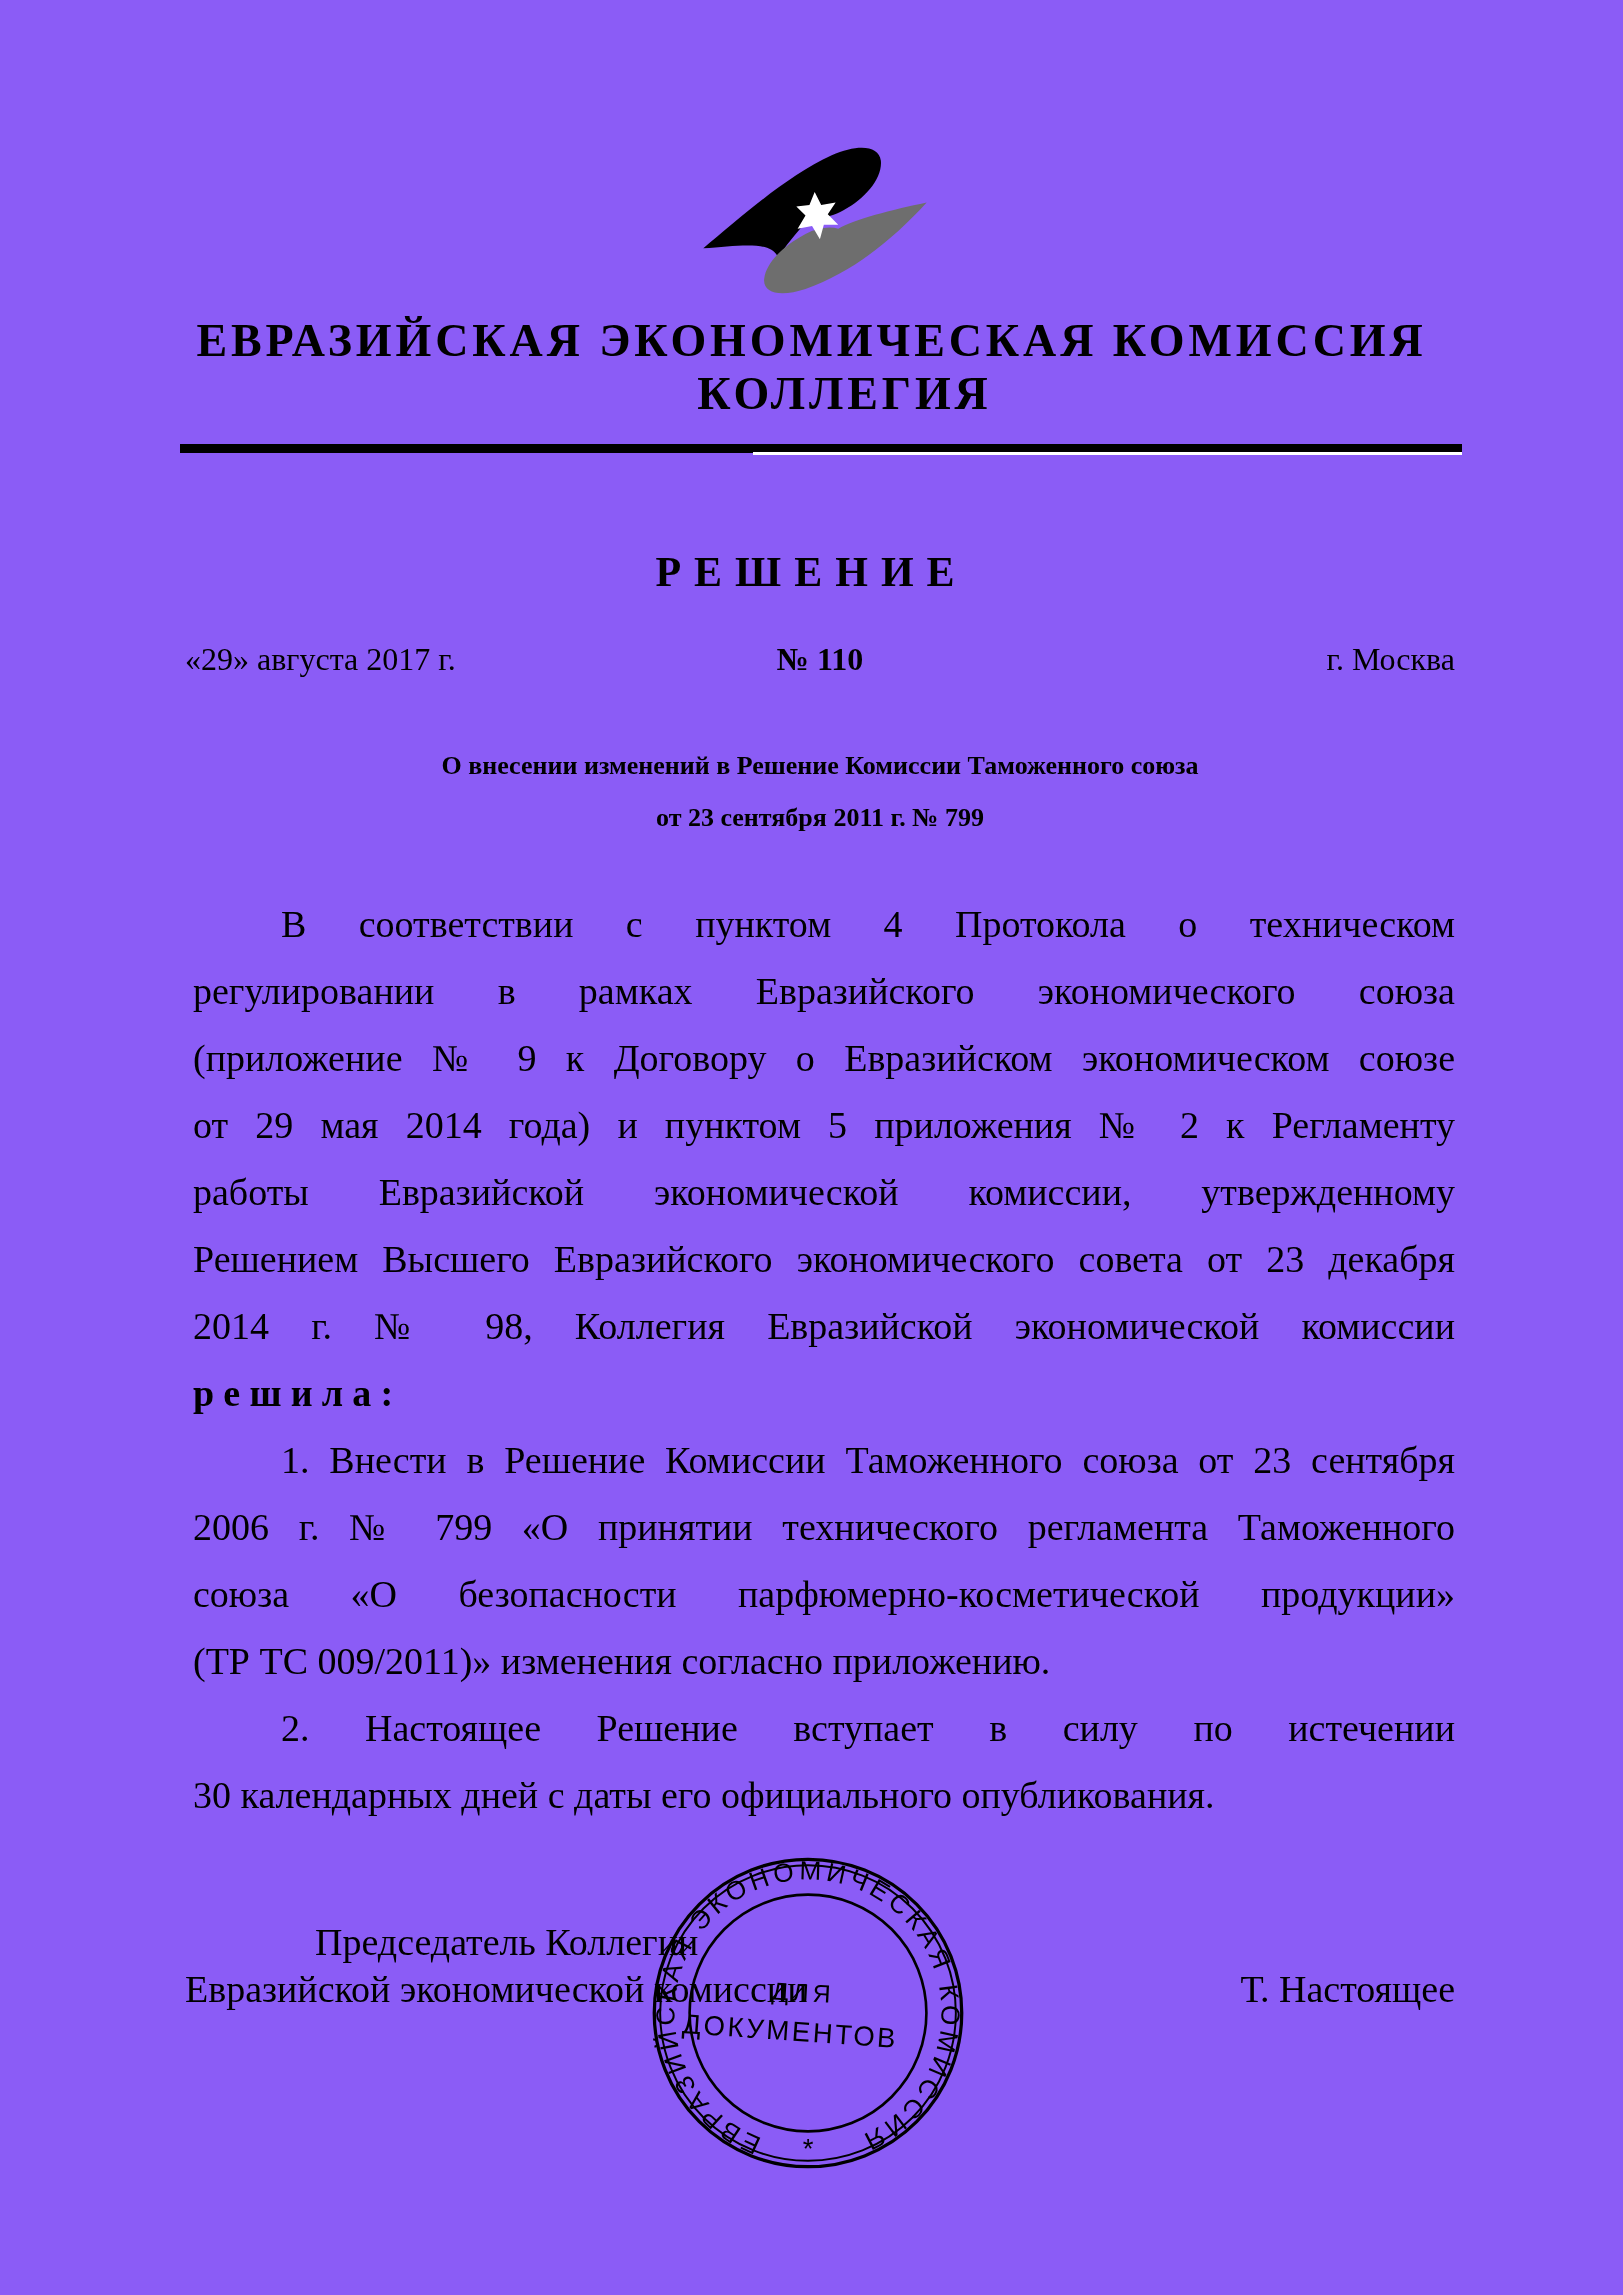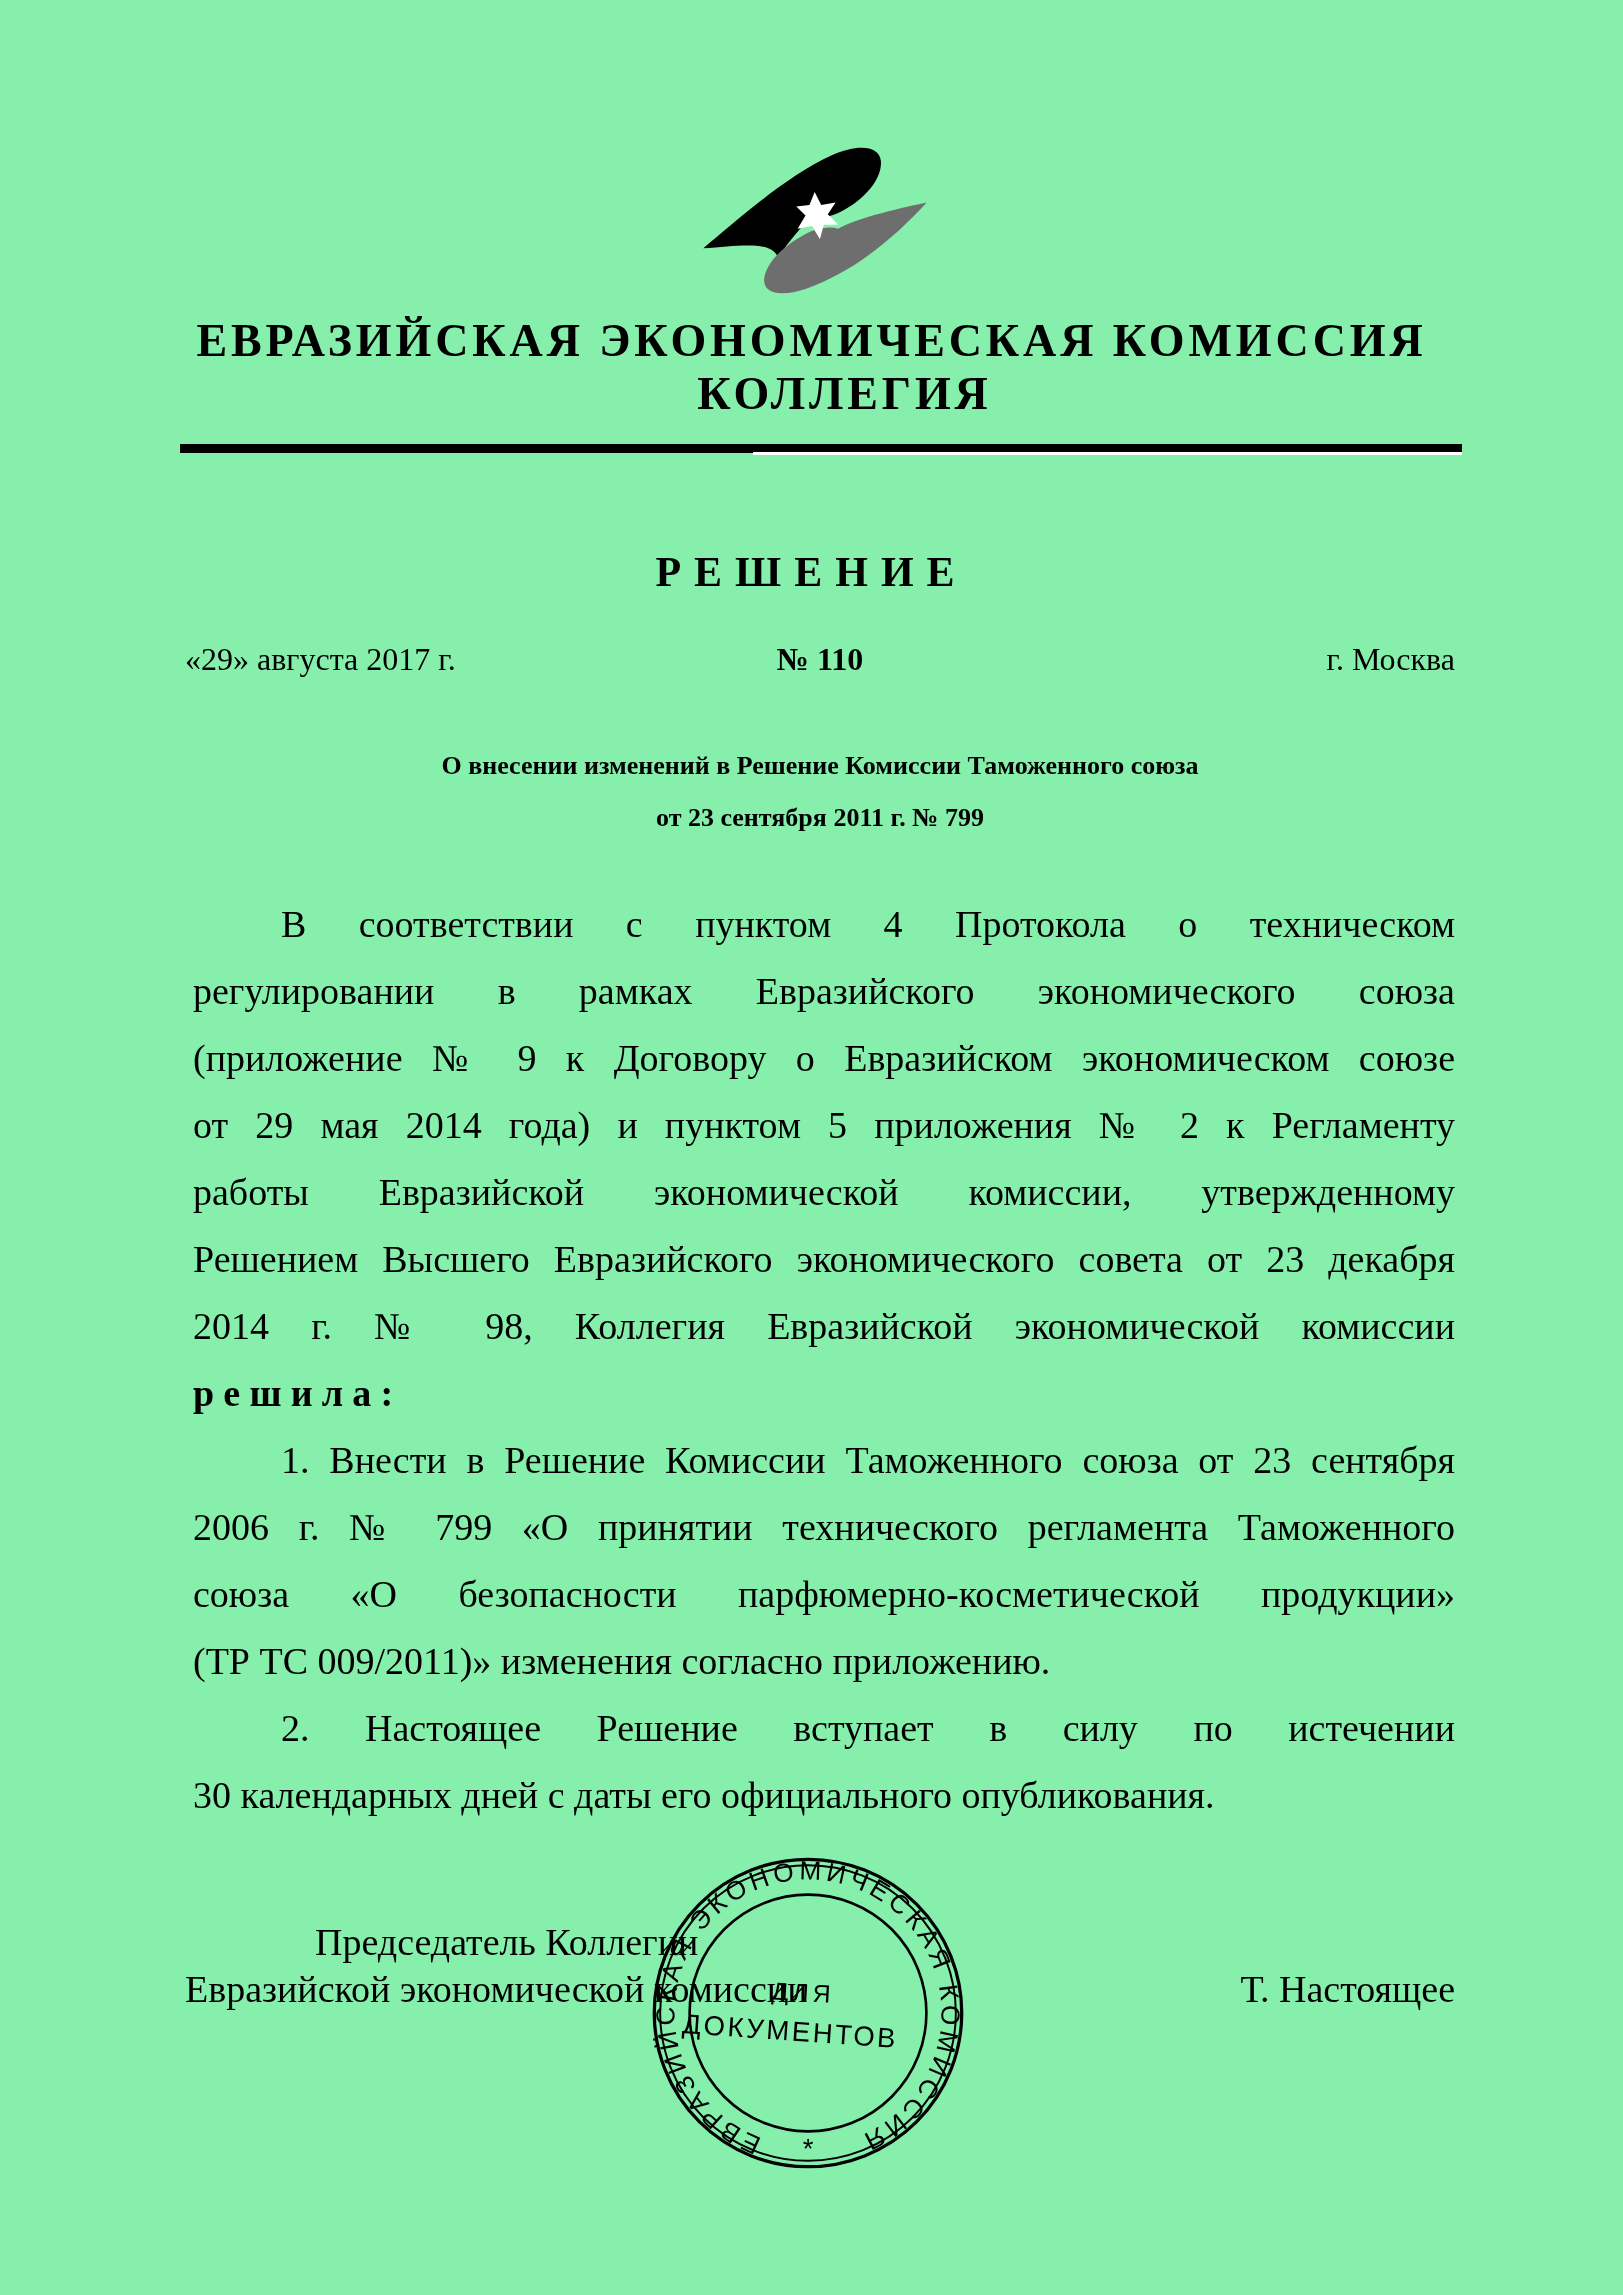--- a/index.html
+++ b/index.html
@@ -1,17 +1,17 @@
 <!DOCTYPE html>
 <html style="font-size:10.5px"><head>
 <meta charset="utf-8">
 <style>
   html,body{margin:0;padding:0;background:#e8e8e8;}
   .page{
-    position:relative;width:1623px;height:2295px;background:#86efac;
+    position:relative;width:1623px;height:2295px;background:#8b5cf6;
     font-family:"Liberation Serif", serif;color:#000;overflow:hidden;text-decoration:underline;
   }
   .logo{position:absolute;left:702px;top:142px;width:226px;height:153px;}
   .org-line{position:absolute;left:0;width:1623px;text-align:center;
     font-weight:bold;font-size:46px;letter-spacing:3.9px;line-height:51px;white-space:nowrap;}
   .org1{top:315px;}
   .org2{top:368px;padding-left:33px;}
   .rule{position:absolute;left:180px;top:444px;width:1282px;height:8.5px;background:#000;}
   .rule-step{position:absolute;left:753px;top:452px;width:709px;height:2.6px;background:#fff;}
   .doctype{position:absolute;left:0;top:549px;width:1623px;text-align:center;

